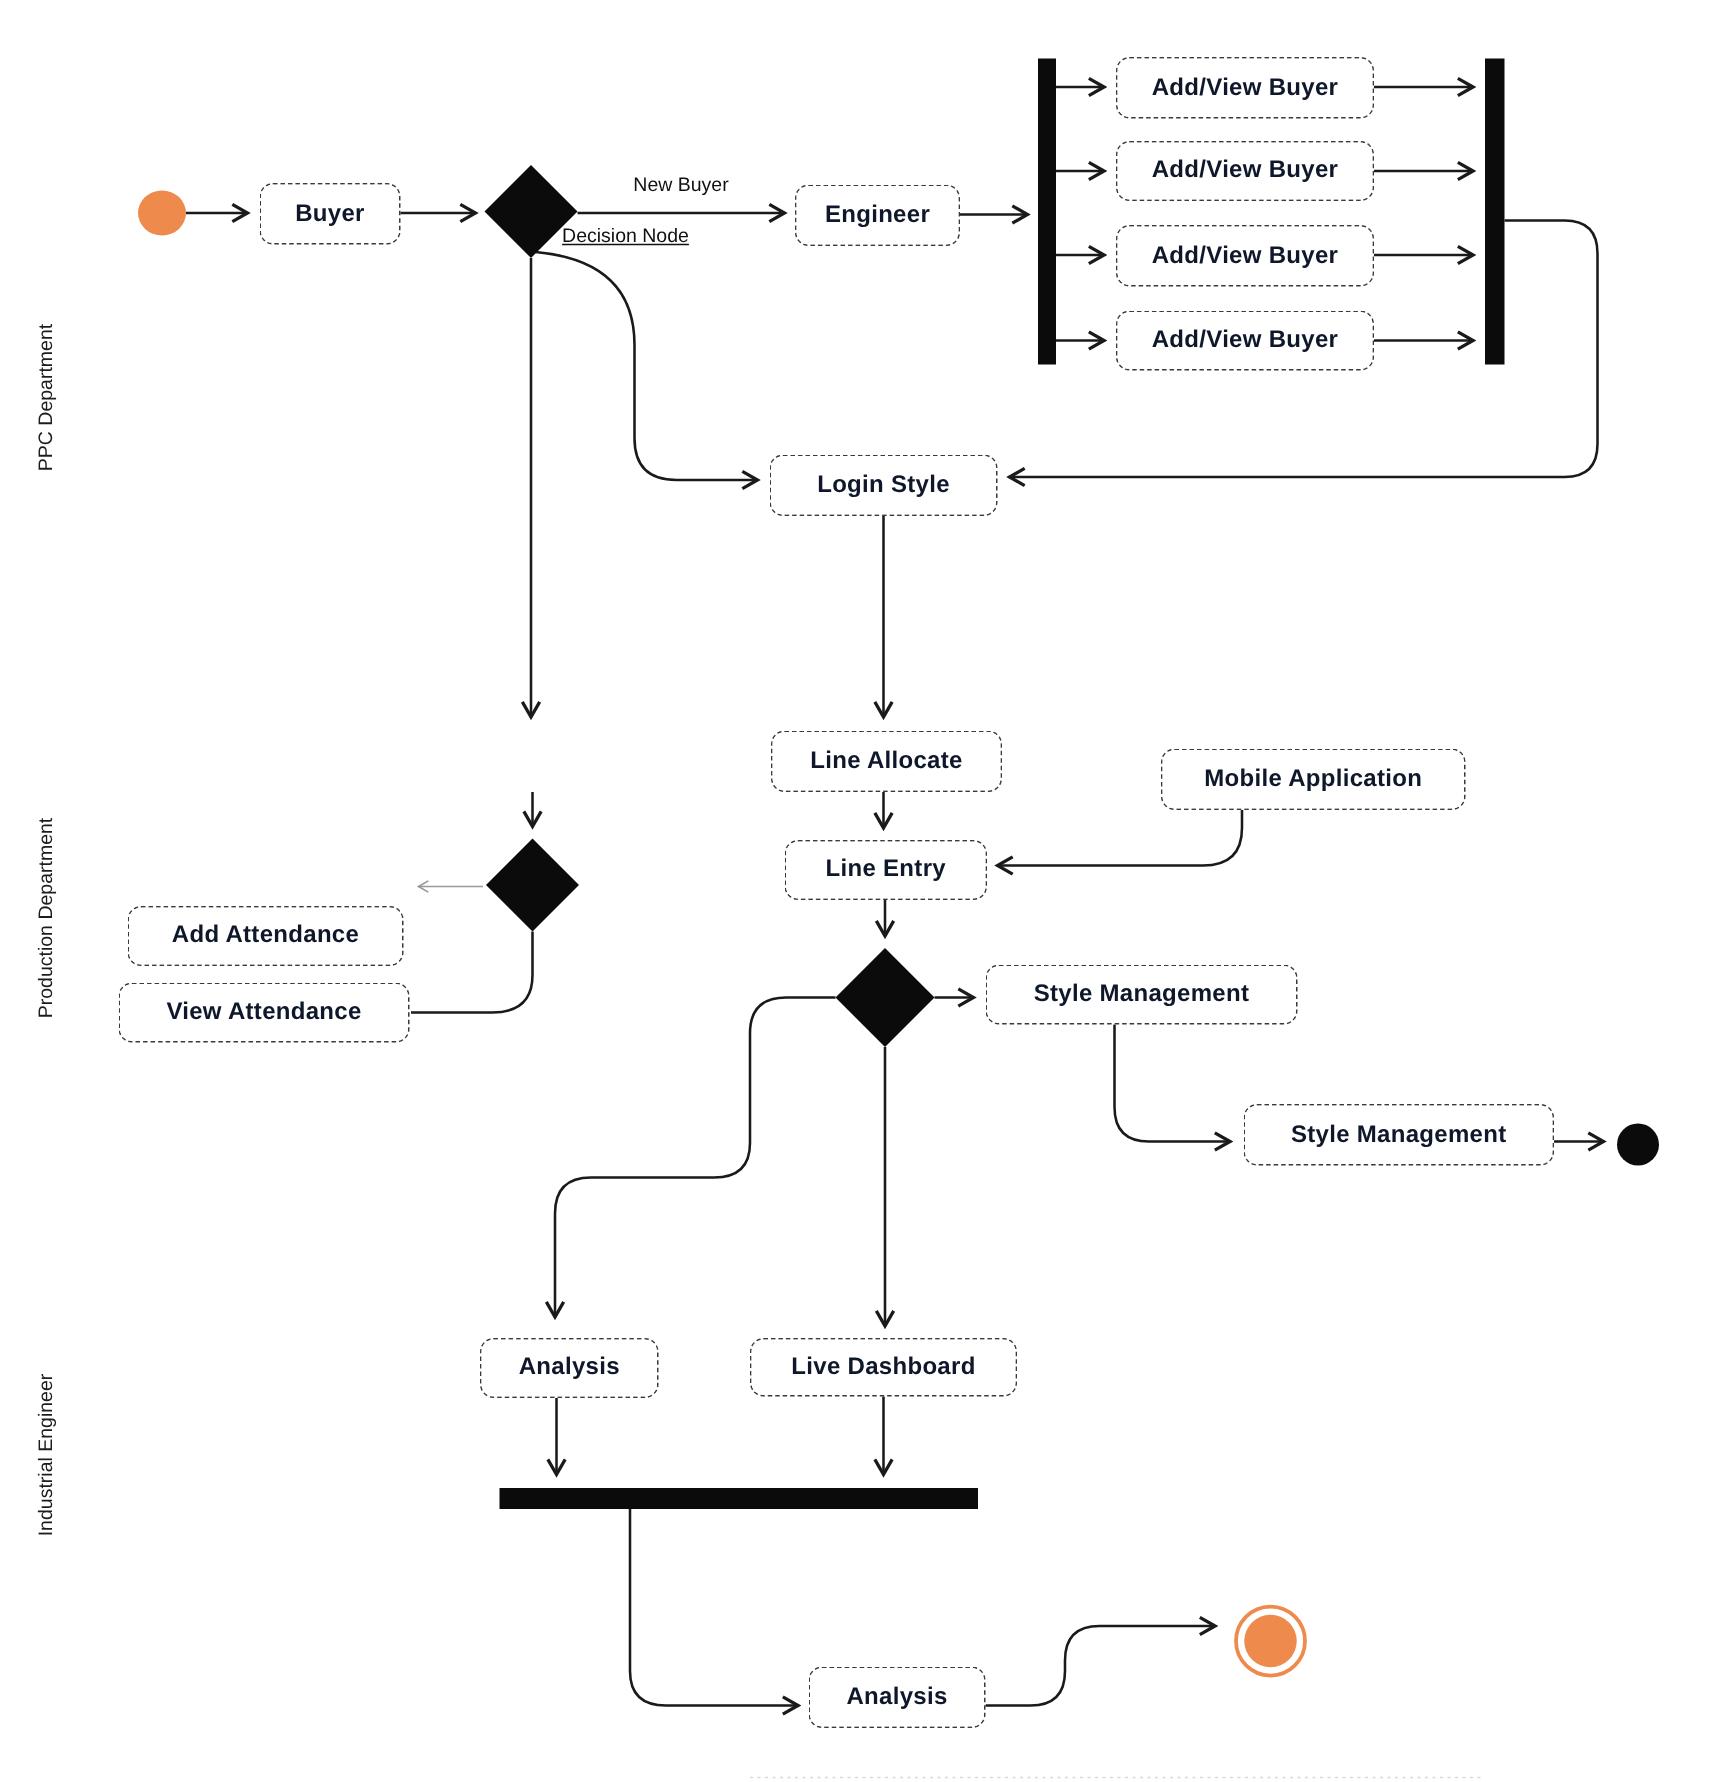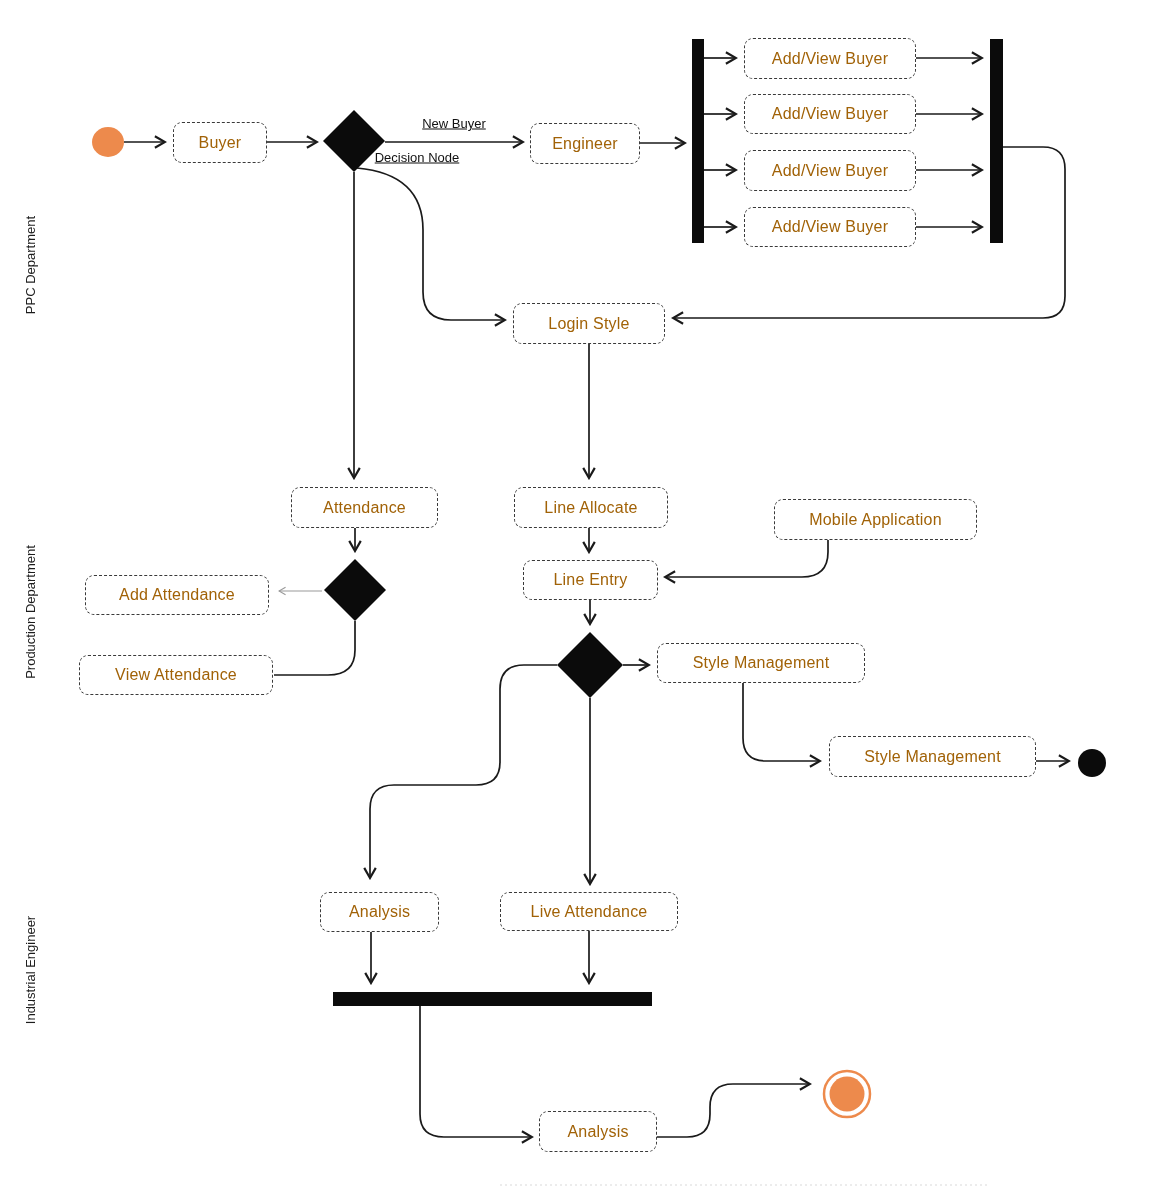--- a/index.html
+++ b/index.html
@@ -11,21 +11,21 @@
     overflow:hidden;
   }
   #wires{position:absolute;left:0;top:0;width:1156px;height:1188px;}
   .node{
     position:absolute;
     box-sizing:border-box;
     background:#ffffff;
     border:1.6px dashed #3a3a3a;
     border-radius:9px;
     display:flex;align-items:center;justify-content:center;
-    font-size:16px;font-weight:400;color:#a16207;
+    font-size:16px;font-weight:700;color:#0f172a;
     letter-spacing:.2px;
     white-space:nowrap;
   }
   .edge-label{
     position:absolute;
     transform:translate(-50%,-50%);
     font-size:13px;font-weight:500;color:#111111;
     white-space:nowrap;
     background:transparent;
   }
@@ -116,35 +116,34 @@
   <div class="node" style="left:173px;top:122px;width:94px;height:41px;">Buyer</div>
   <div class="node" style="left:530px;top:123px;width:110px;height:41px;">Engineer</div>
 
   <div class="node" style="left:744px;top:38px;width:172px;height:41px;">Add/View Buyer</div>
   <div class="node" style="left:744px;top:94px;width:172px;height:40px;">Add/View Buyer</div>
   <div class="node" style="left:744px;top:150px;width:172px;height:41px;">Add/View Buyer</div>
   <div class="node" style="left:744px;top:207px;width:172px;height:40px;">Add/View Buyer</div>
 
   <div class="node" style="left:513px;top:303px;width:152px;height:41px;">Login Style</div>
 
-  <div class="node" style="left:291px;top:487px;width:147px;height:41px;">Attendance</div>
-  <div class="node" style="left:85px;top:575px;width:184px;height:40px;">Add Attendance</div>
+  <div class="node" style="left:85px;top:604px;width:184px;height:40px;">Add Attendance</div>
   <div class="node" style="left:79px;top:655px;width:194px;height:40px;">View Attendance</div>
 
   <div class="node" style="left:514px;top:487px;width:154px;height:41px;">Line Allocate</div>
   <div class="node" style="left:774px;top:487px;width:203px;height:41px;margin-top:12px;">Mobile Application</div>
   <div class="node" style="left:523px;top:560px;width:135px;height:40px;">Line Entry</div>
 
   <div class="node" style="left:657px;top:643px;width:208px;height:40px;">Style Management</div>
   <div class="node" style="left:829px;top:736px;width:207px;height:41px;">Style Management</div>
 
   <div class="node" style="left:320px;top:892px;width:119px;height:40px;">Analysis</div>
-  <div class="node" style="left:500px;top:892px;width:178px;height:39px;">Live Attendance</div>
+  <div class="node" style="left:500px;top:892px;width:178px;height:39px;">Live Dashboard</div>
   <div class="node" style="left:539px;top:1111px;width:118px;height:41px;">Analysis</div>
 
-  <div class="edge-label" style="left:454px;top:123px;text-decoration:underline;">New Buyer</div>
+  <div class="edge-label" style="left:454px;top:123px;">New Buyer</div>
   <div class="edge-label" style="left:417px;top:157px;text-decoration:underline;">Decision Node</div>
 
   <div class="lane-label" style="left:30px;top:265px;">PPC Department</div>
   <div class="lane-label" style="left:30px;top:612px;">Production  Department</div>
   <div class="lane-label" style="left:30px;top:970px;">Industrial Engineer</div>
 
 </div>
 
 </body></html>

